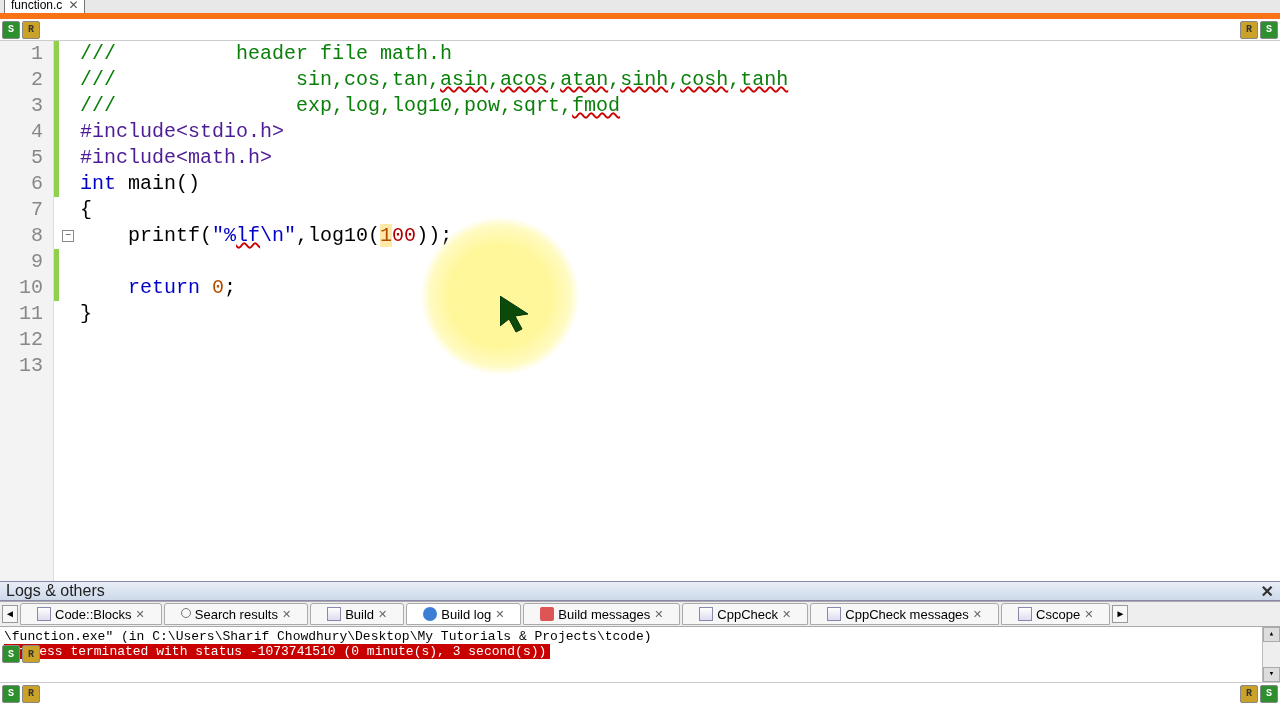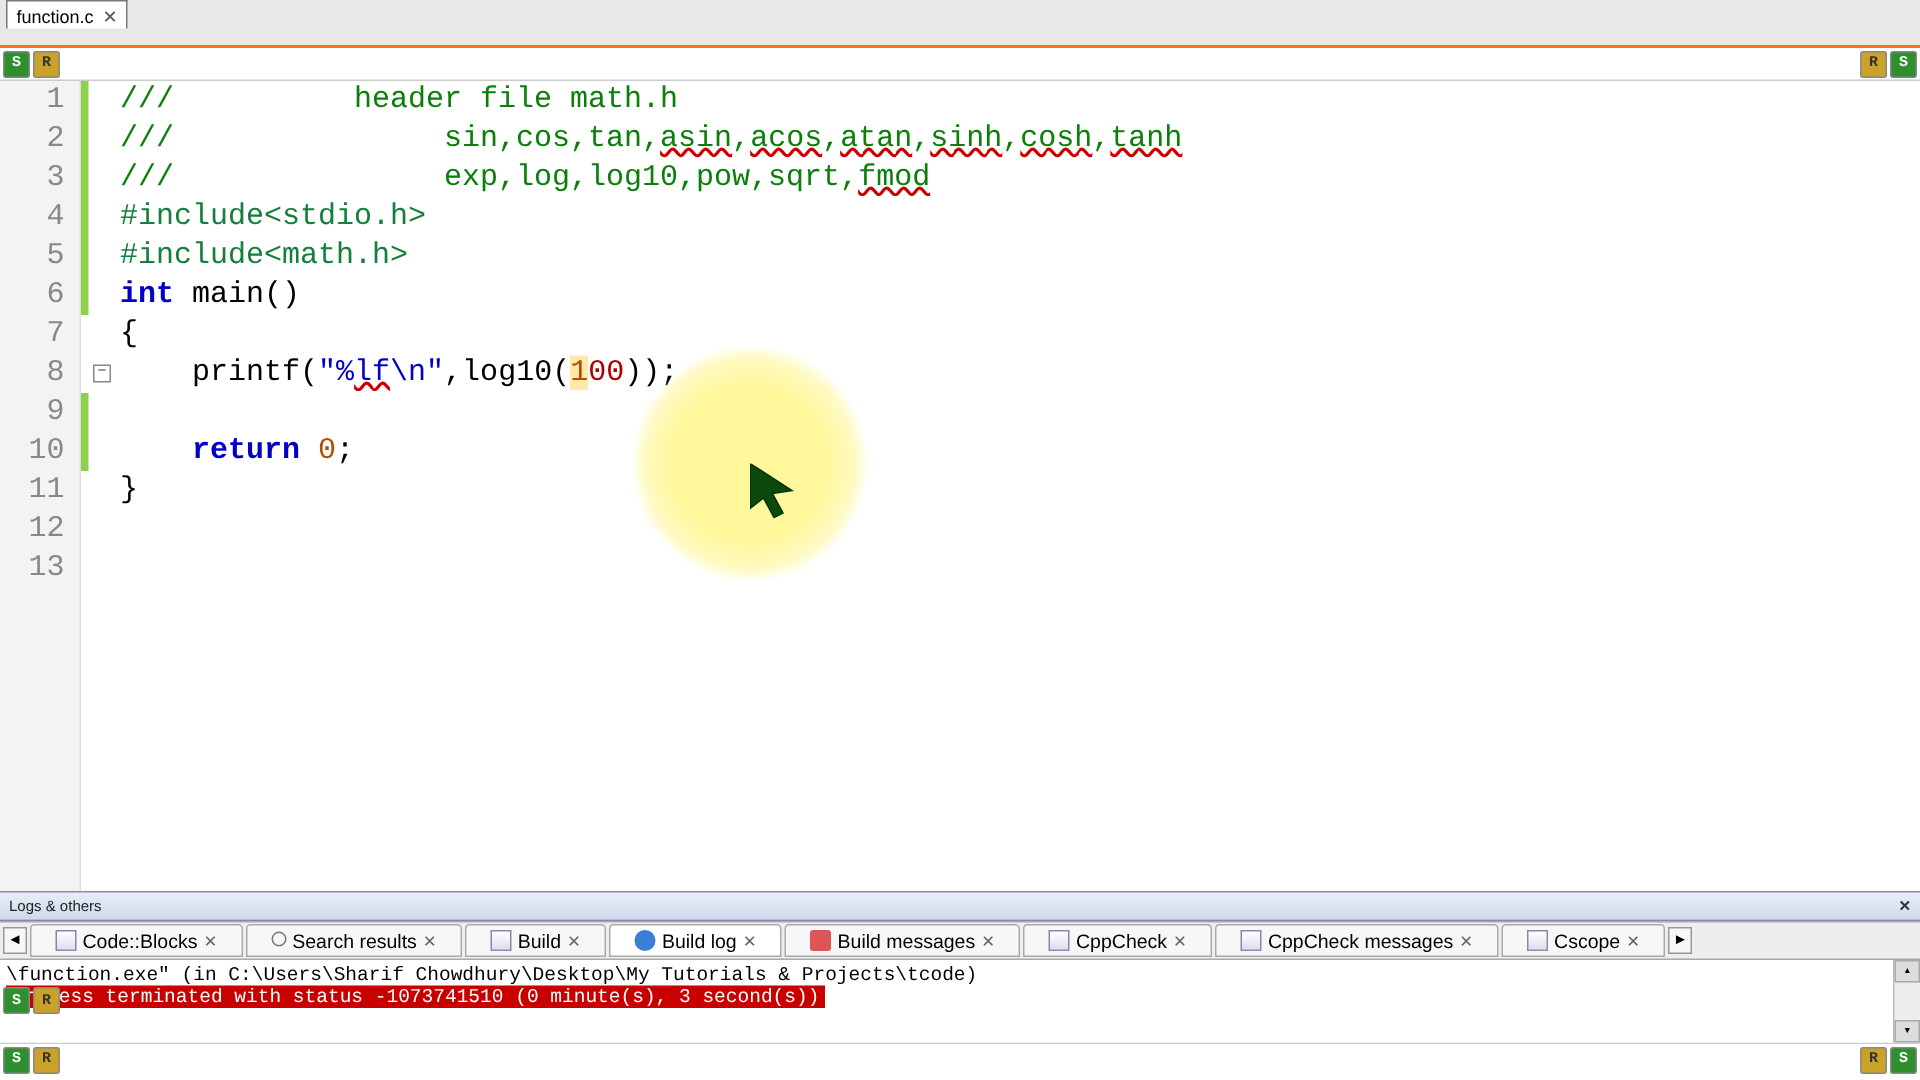--- a/index.html
+++ b/index.html
@@ -1,52 +1,52 @@
 <!DOCTYPE html>
 <html><head>
 <meta charset="utf-8">
 <style>
   * { margin:0; padding:0; box-sizing:border-box; }
   body { font-family: "Consolas","Courier New",monospace; font-size:14px; background:#fff; overflow:hidden; width:1280px; height:720px; position:relative; }
   
-  .tabstrip { height:32px; background:#e8e8e8; border-bottom:2px solid #f97316; display:flex; padding-left:4px; }
+  .tabstrip { height:19px; background:#e8e8e8; border-bottom:6px solid #f97316; display:flex; align-items:flex-end; padding-left:4px; }
   .filetab { background:#fff; border:1px solid #777; border-bottom:none; padding:1px 6px 0 6px; font-family:Tahoma,Arial; font-size:12px; display:flex; align-items:center; gap:6px; height:19px; }
   .filetab .tabclose { font-size:12px; color:#555; cursor:pointer; }
   
   .toolbar { height:22px; border-bottom:1px solid #ccc; display:flex; align-items:center; padding:0 2px; }
   .tb-left,.tb-right { display:flex; gap:2px; }
   .tb-right { margin-left:auto; }
   .tb-btn { width:18px; height:18px; border:1px solid #888; border-radius:2px; display:flex; align-items:center; justify-content:center; font-size:10px; font-weight:bold; color:#fff; }
   .tb-btn.s { background:#2d8f2d; }
   .tb-btn.r { background:#c9a227; color:#333; }
   
   .editor { position:relative; height:540px; display:flex; background:#fff; }
   .gutter { width:54px; background:#f3f3f3; border-right:1px solid #ddd; text-align:right; padding-right:10px; font-size:20px; color:#888; font-family:"Courier New",monospace; }
   .gutter .ln { height:26px; line-height:26px; }
   .foldcol { width:20px; position:relative; }
   .fold-mark { position:absolute; left:2px; width:12px; height:12px; border:1px solid #888; background:#fff; font-size:10px; line-height:10px; text-align:center; color:#444; }
   .changecol { width:6px; position:relative; }
   .changebar { position:absolute; left:0; width:5px; background:#8fd14c; }
   .code { flex:1; position:relative; font-size:20px; line-height:26px; font-family:"Courier New",monospace; color:#000; }
   .code .row { height:26px; white-space:pre; }
   .c-comm { color:#0a7f0a; }
-  .c-kw   { color:#0000c8; font-weight:bold; }
+  .c-kw   { color:#0000c8; font-weight:normal; }
   .c-str  { color:#0000c8; }
   .c-num  { color:#b04d00; }
-  .c-inc  { color:#15803d; }
+  .c-inc  { color:#4c1d95; }
   .c-err  { color:#b00000; }
   .underl { text-decoration: underline wavy #c00; }
   .arg-pos { background:#ffe9a8; }
   
   .calltip { position:absolute; left:445px; top:234px; border:2px solid #444; background:#fff; padding:2px 8px; font-size:20px; font-family:"Courier New",monospace; color:#666; white-space:nowrap; z-index:3; }
   
   .spotlight { position:absolute; pointer-events:none; z-index:2; border-radius:50%; background:radial-gradient(circle,#fff79a 0%,#fff79a 45%,rgba(255,247,154,0.6) 62%,rgba(255,247,154,0) 70%); }
   .cursor-arrow { position:absolute; z-index:4; pointer-events:none; }
   
-  .logs-hdr { height:20px; background:linear-gradient(#e8eef7,#cdd9ea); border-top:1px solid #88a; border-bottom:1px solid #88a; font-family:Tahoma,Arial; font-size:10px; padding:2px 6px; color:#222; display:flex; align-items:center; }
+  .logs-hdr { height:20px; background:linear-gradient(#e8eef7,#cdd9ea); border-top:1px solid #88a; border-bottom:1px solid #88a; font-family:Tahoma,Arial; font-size:16px; padding:2px 6px; color:#222; display:flex; align-items:center; }
   .logs-hdr .x { margin-left:auto; color:#333; cursor:pointer; font-weight:bold; }
   
   .bottom-tabs { height:26px; background:#eee; border-top:1px solid #aaa; border-bottom:1px solid #aaa; display:flex; align-items:center; padding:0 2px; gap:2px; font-family:Tahoma,Arial; font-size:13px; overflow:hidden; }
   .bt-arrow { width:16px; height:18px; border:1px solid #999; background:#f7f7f7; text-align:center; line-height:16px; font-size:10px; }
   .btab { display:flex; align-items:center; gap:4px; padding:2px 16px; border:1px solid #aaa; background:#f7f7f7; border-radius:3px 3px 0 0; height:22px; }
   .btab.active { background:#fff; font-weight:normal; }
   .btab .bx { color:#666; font-size:11px; cursor:pointer; }
   .bicon { width:14px; height:14px; display:inline-block; }
   .bicon.doc { background:linear-gradient(#fff,#dde); border:1px solid #88a; }
   .bicon.search { border:1px solid #777; border-radius:50%; width:10px; height:10px; position:relative; top:-1px; }

